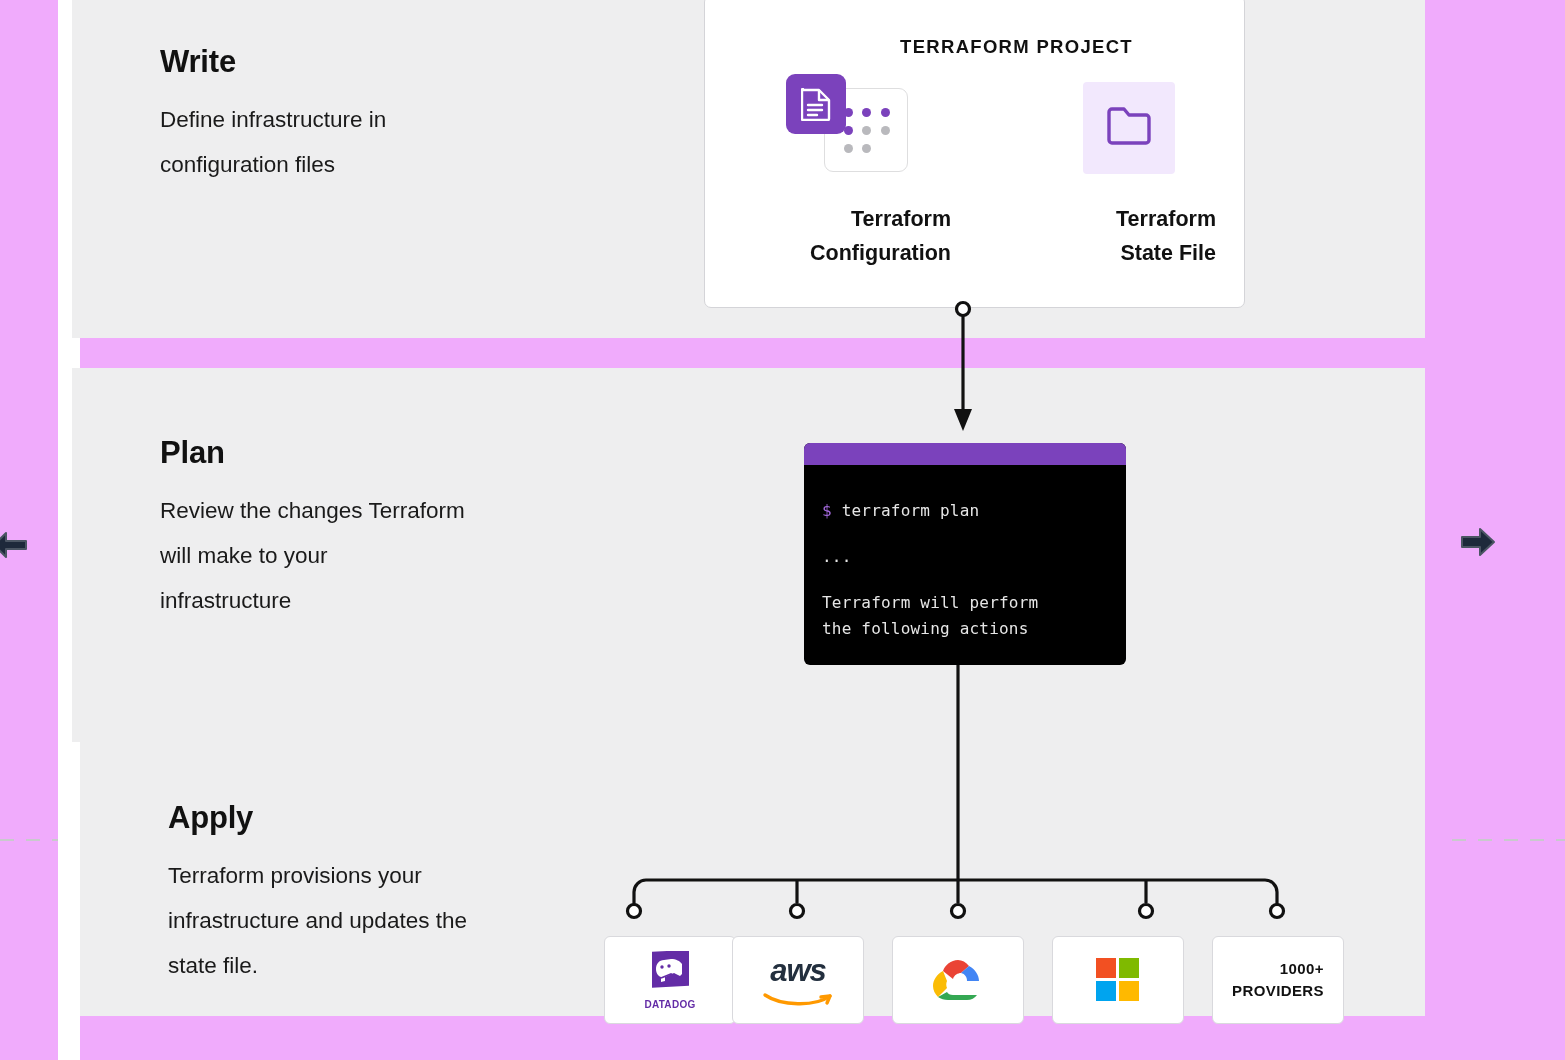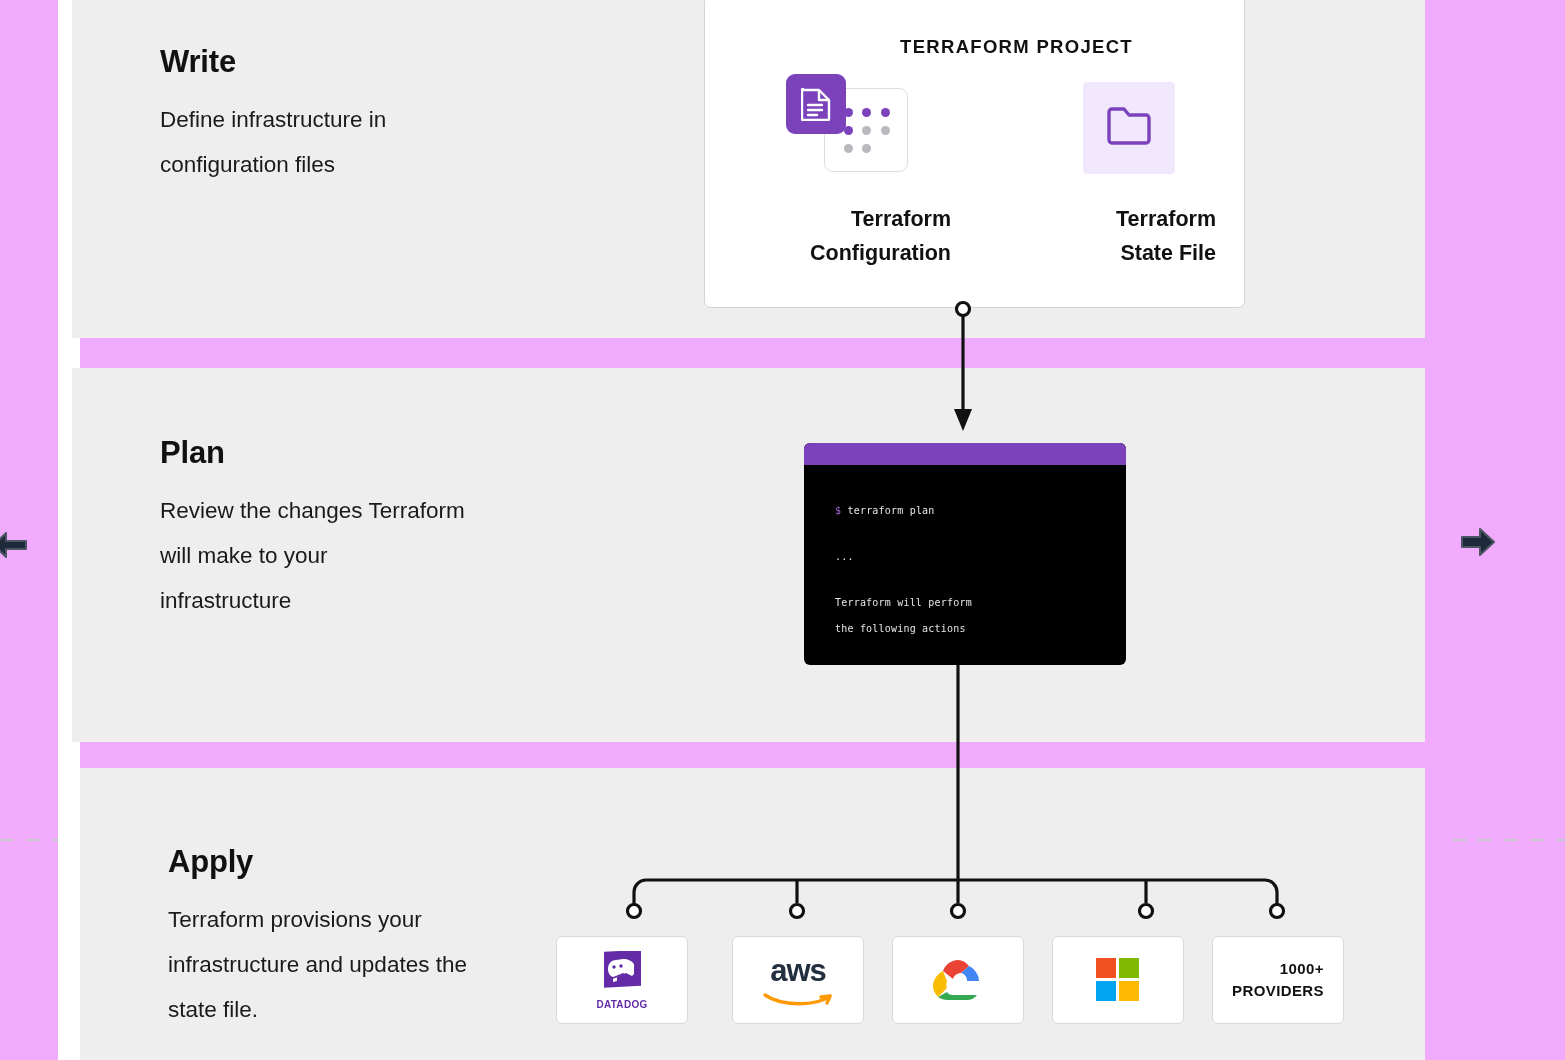--- a/index.html
+++ b/index.html
@@ -51,21 +51,21 @@
   #nav-arrow-left  { left: -8px; }
   #nav-arrow-right { left: 1460px; }
 
   
   .panel {
     position: absolute;
     background: #eeeeef;
   }
   #panel-write { left: 72px; top: 0px;   width: 1353px; height: 338px; }
   #panel-plan  { left: 72px; top: 368px; width: 1353px; height: 374px; }
-  #panel-apply { left: 80px; top: 768px; width: 1345px; height: 292px; }
+  #panel-apply { left: 80px; top: 724px; width: 1345px; height: 292px; }
 
   .step-text {
     position: absolute;
     left: 88px;
     color: #000000;
   }
   .step-title {
     font-size: 31px;
     font-weight: 700;
     letter-spacing: -0.2px;
@@ -184,23 +184,23 @@
     left: 804px;
     top: 443px;
     width: 322px;
     height: 222px;
     border-radius: 6px;
     overflow: hidden;
     background: #000000;
   }
   #terminal-bar { height: 22px; background: #7b42bc; }
   #terminal-body {
-    padding: 33px 0 0 31px;
+    padding: 33px 0 0 18px;
     font-family: "DejaVu Sans Mono", monospace;
-    font-size: 10px;
+    font-size: 16px;
     line-height: 26px;
     color: #e6e6e6;
     letter-spacing: 0.2px;
   }
   #terminal-prompt { color: #a067d8; }
   .term-line { white-space: pre; }
   .term-gap { height: 20px; }
 
   
   #connectors {
@@ -218,41 +218,42 @@
     width: 132px;
     height: 88px;
     background: #ffffff;
     border: 1px solid #d9d9dd;
     border-radius: 6px;
     box-sizing: border-box;
     display: flex;
     align-items: center;
     justify-content: center;
   }
-  #provider-datadog   { left: 556px; }
+  #provider-datadog   { left: 604px; }
   #provider-aws       { left: 732px; }
   #provider-gcp       { left: 892px; }
   #provider-azure     { left: 1052px; }
   #provider-more      { left: 1212px; }
 
   #provider-more-label {
     font-size: 15px;
     font-weight: 700;
     line-height: 22px;
     text-align: right;
     letter-spacing: 0.4px;
     color: #111111;
   }
   .aws-word {
     font-family: "Liberation Sans", sans-serif;
     font-size: 31px;
     font-weight: 700;
     color: #232f3e;
     letter-spacing: -1px;
     line-height: 1;
+    font-style: italic;
   }
   .datadog-word {
     font-size: 10px;
     font-weight: 700;
     color: #632ca6;
     letter-spacing: 0.3px;
     text-align: center;
   }
 </style>
 </head>

